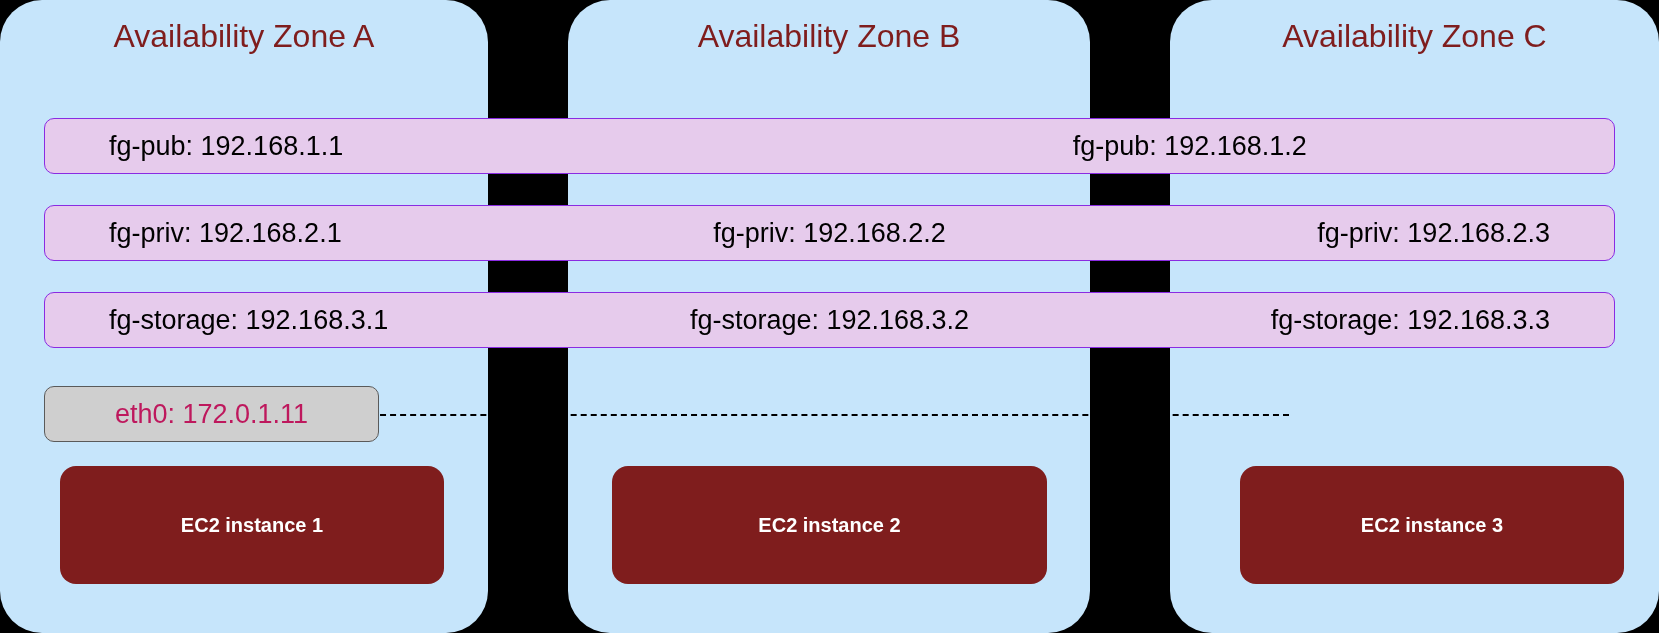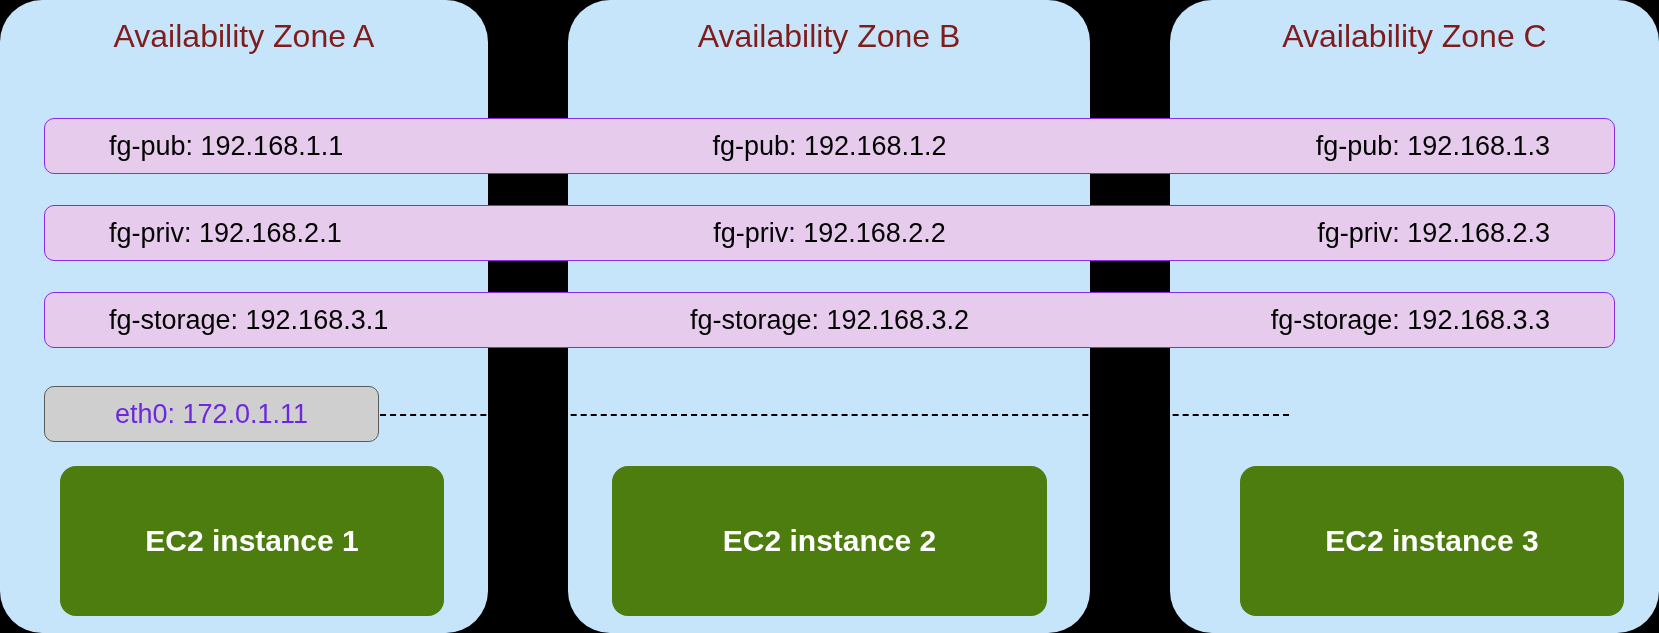--- a/index.html
+++ b/index.html
@@ -72,36 +72,36 @@
   .eth-box {
     position: absolute;
     height: 56px;
     background: #cfcfcf;
     border: 1.5px solid #5a5a5a;
     border-radius: 10px;
     display: flex;
     align-items: center;
     justify-content: center;
     font-size: 27px;
-    color: #6d28d9;
+    color: #be185d;
   }
   .eth-a { left: 44px;   width: 335px; }
   .eth-b { left: 612px;  width: 435px; }
   .eth-c { left: 1280px; width: 335px; }
 
   .ec2-box {
     position: absolute;
     top: 466px;
-    height: 150px;
-    background: #4d7c0f;
+    height: 118px;
+    background: #7f1d1d;
     border-radius: 16px;
     display: flex;
     align-items: center;
     justify-content: center;
-    font-size: 30px;
+    font-size: 20px;
     font-weight: bold;
     color: #fff;
   }
   .ec2-a { left: 60px;   width: 384px; }
   .ec2-b { left: 612px;  width: 435px; }
   .ec2-c { left: 1214px; width: 384px; margin-left: 26px; }
 </style>
 </head>
 <body>
 
@@ -111,21 +111,20 @@
 <div class="zone zone-b">
   <div class="zone-title">Availability Zone B</div>
 </div>
 <div class="zone zone-c">
   <div class="zone-title">Availability Zone C</div>
 </div>
 
 <div class="subnet-band subnet-pub">
   <span class="cell left">fg-pub: 192.168.1.1</span>
   <span class="cell">fg-pub: 192.168.1.2</span>
-  <span class="cell right">fg-pub: 192.168.1.3</span>
 </div>
 <div class="subnet-band subnet-priv">
   <span class="cell left">fg-priv: 192.168.2.1</span>
   <span class="cell">fg-priv: 192.168.2.2</span>
   <span class="cell right">fg-priv: 192.168.2.3</span>
 </div>
 <div class="subnet-band subnet-stor">
   <span class="cell left">fg-storage: 192.168.3.1</span>
   <span class="cell">fg-storage: 192.168.3.2</span>
   <span class="cell right">fg-storage: 192.168.3.3</span>

